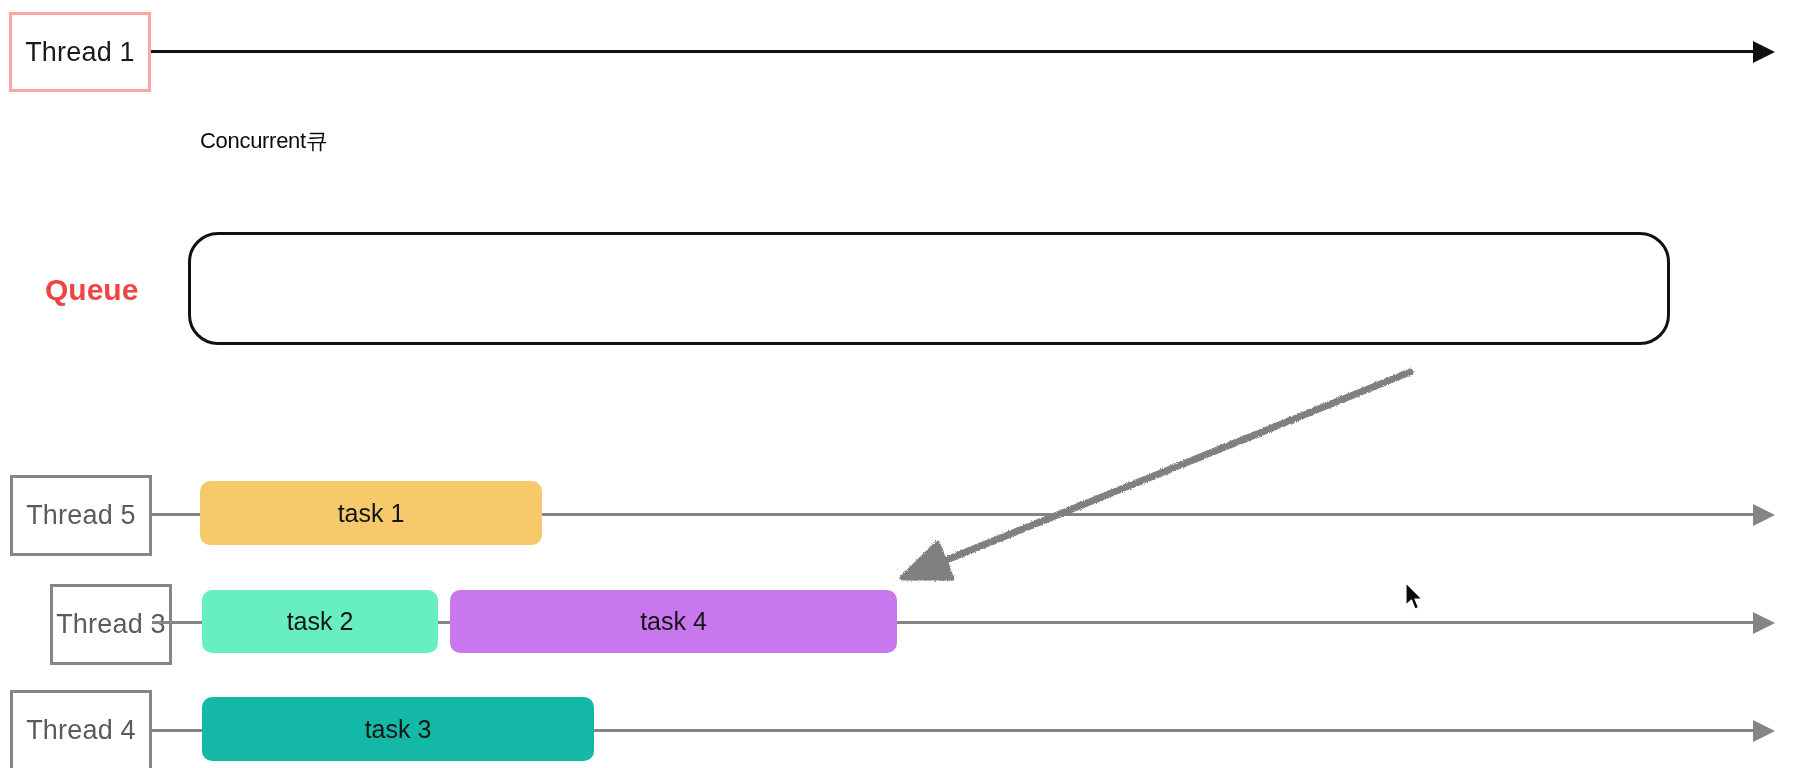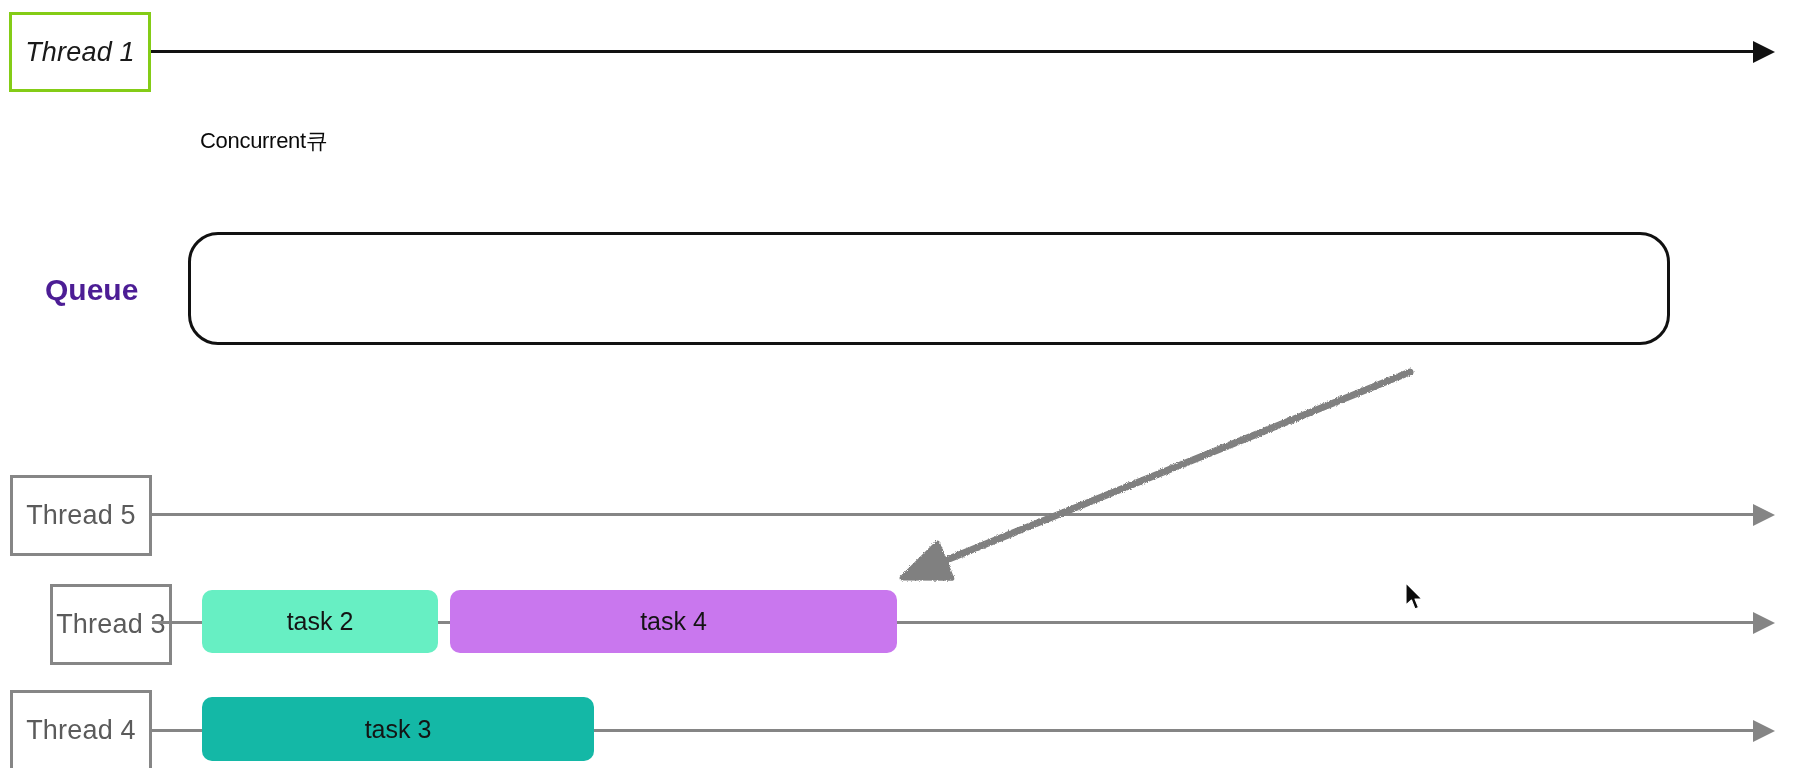--- a/index.html
+++ b/index.html
@@ -26,23 +26,22 @@
     box-sizing: border-box;
     background: #ffffff;
     display: flex;
     align-items: center;
     justify-content: center;
     font-size: 27px;
     letter-spacing: 0.2px;
     white-space: nowrap;
   }
   .thread-box.primary {
-    border: 3px solid #84cc16;
+    border: 3px solid #fca5a5;
     color: #1a1a1a;
-    font-style: italic;
   }
   .thread-box.secondary {
     border: 3px solid #868686;
     color: #5b5b5b;
   }
 
   
   .rail {
     position: absolute;
     height: 0;
@@ -72,21 +71,21 @@
     position: absolute;
     box-sizing: border-box;
     border: 3px solid #111111;
     border-radius: 30px;
     background: #ffffff;
   }
   .queue-label {
     position: absolute;
     font-weight: bold;
     font-size: 30px;
-    color: #4c1d95;
+    color: #ef4444;
     white-space: nowrap;
   }
   .diagram-title {
     position: absolute;
     font-weight: normal;
     font-size: 22px;
     color: #0a0a0a;
     white-space: nowrap;
     letter-spacing: -0.3px;
   }
@@ -141,20 +140,23 @@
     <span style="display:block; padding:12px 20px; font-size:24px; color:#222;"></span>
   </div>
 
   <div class="thread-box secondary" style="left:10px; top:475px; width:142px; height:81px;">
     <span>Thread 5</span>
   </div>
   <div class="rail secondary" style="left:152px; top:513px; width:1623px;">
     <div class="rail-line" style="width: 1601px; background: rgb(133, 133, 133);"></div>
     <div class="rail-head" style="left: 1601px; border-left-color: rgb(133, 133, 133);"></div>
   </div>
+  <div class="task-block" id="task-1" style="left: 200px; top: 481px; width: 342px; height: 64px; background: rgb(246, 201, 107);">
+    <span>task 1</span>
+  </div>
 
   <div class="thread-box secondary" style="left:10px; top:584px; width:122px; height:81px;margin-left:40px;">
     <span>Thread 3</span>
   </div>
   <div class="rail secondary" style="left:152px; top:621px; width:1623px;">
     <div class="rail-line" style="width: 1601px; background: rgb(133, 133, 133);"></div>
     <div class="rail-head" style="left: 1601px; border-left-color: rgb(133, 133, 133);"></div>
   </div>
   <div class="task-block" id="task-2" style="left: 202px; top: 590px; width: 236px; height: 63px; background: rgb(103, 239, 195); text-align: center;">
     <span>task 2</span>

